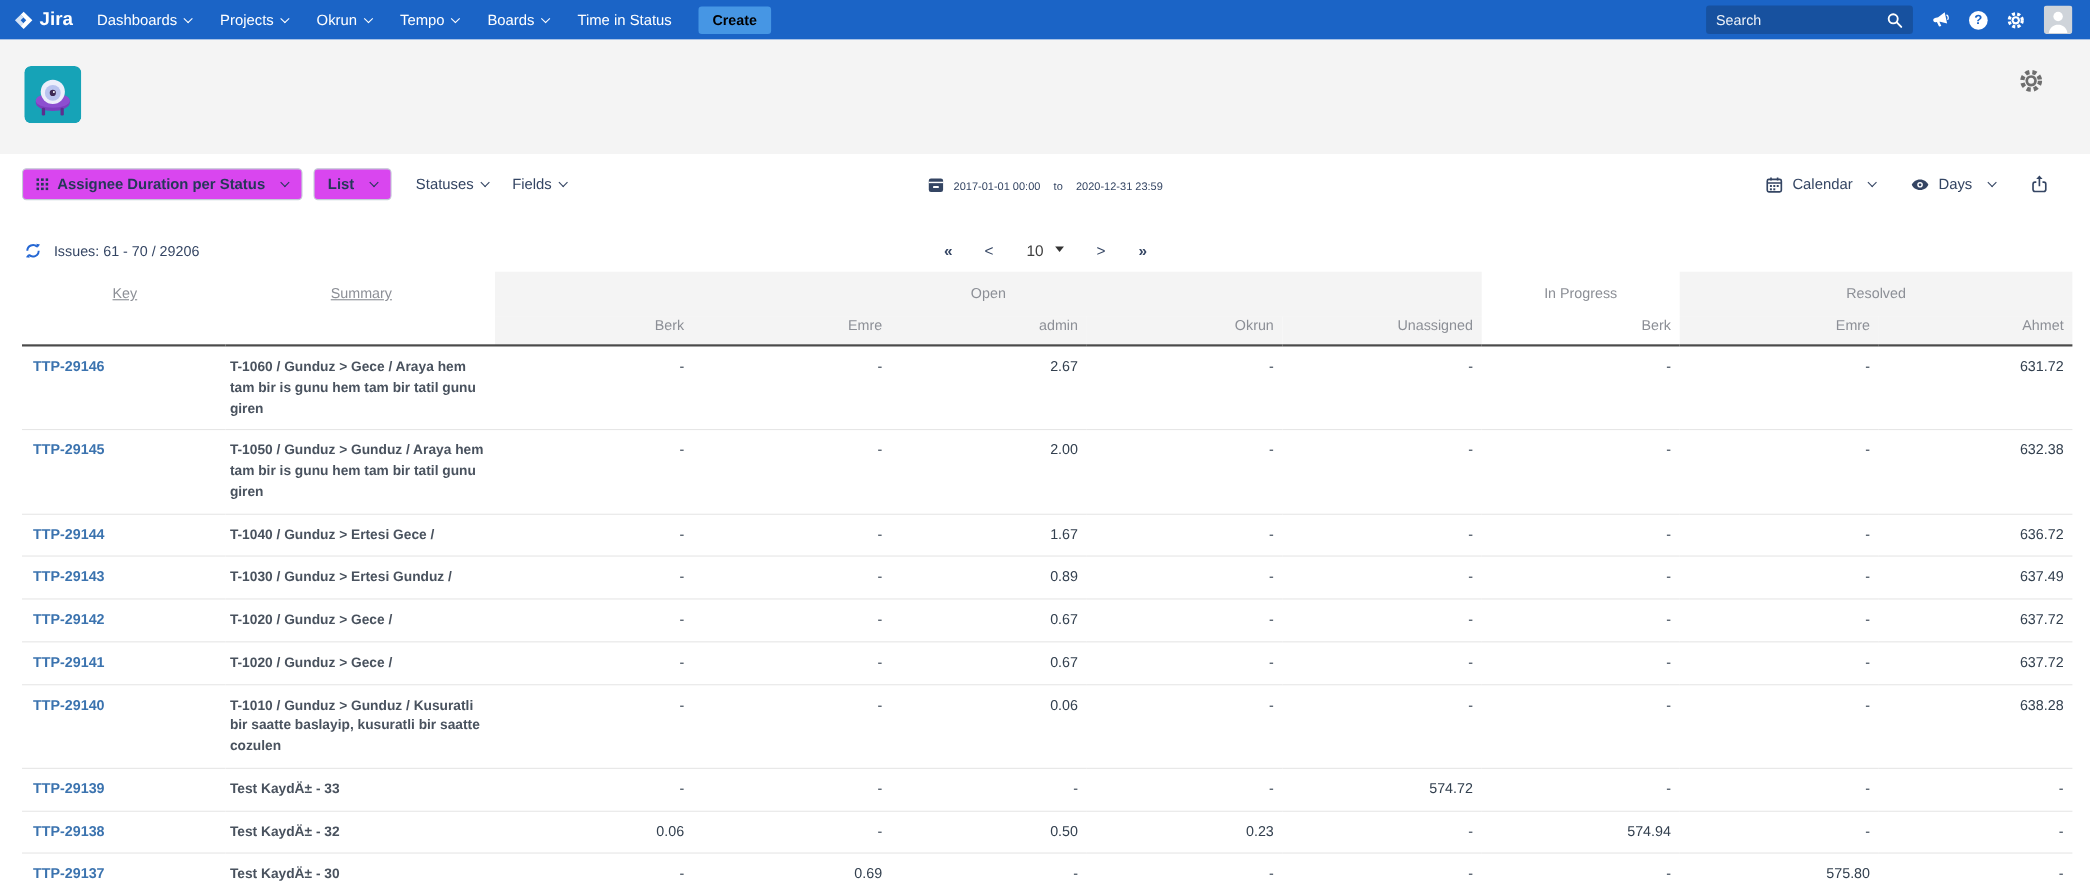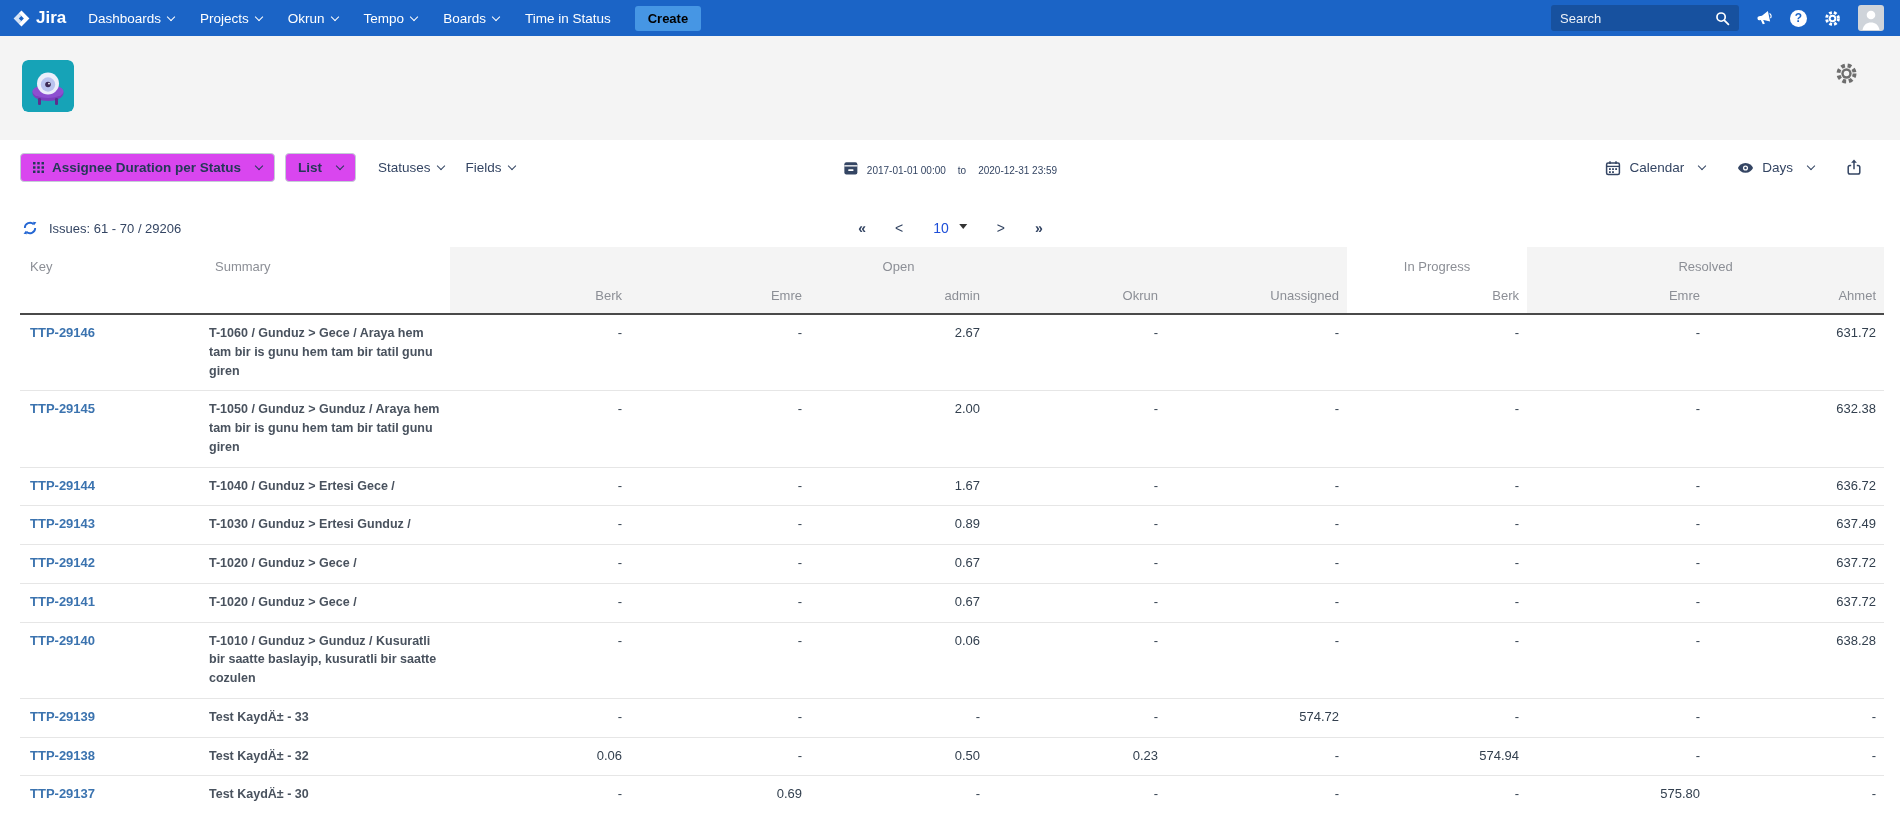--- a/index.html
+++ b/index.html
@@ -39,28 +39,28 @@
   .tb-right{margin-left:auto;display:flex;align-items:center;gap:32px;font-size:13.5px;color:var(--text-navy,#344563);}
   .tb-right .item{display:flex;align-items:center;gap:8px;cursor:pointer;}
 
   
   .issues-bar{position:relative;height:34px;margin-top:16px;display:flex;align-items:center;padding-left:22px;}
   .refresh{display:flex;align-items:center;color:var(--accent-refresh,#2567d3);cursor:pointer;}
   .issues-label{margin-left:11px;font-size:13px;color:var(--text-navy,#344563);}
   .pager{position:absolute;left:50%;transform:translateX(-50%);display:flex;align-items:center;gap:30px;font-size:14px;color:var(--text-navy,#344563);}
   .pg-btn{cursor:pointer;}
   .pg-ends{font-weight:bold;letter-spacing:-1px;}
-  .pg-size{display:flex;align-items:center;gap:10px;cursor:pointer;color:#1d4ed8;}
+  .pg-size{display:flex;align-items:center;gap:10px;cursor:pointer;color:#404040;}
   .tri{width:0;height:0;border-left:4px solid transparent;border-right:4px solid transparent;border-top:5px solid #333;display:inline-block;margin-bottom:3px;}
 
   
   table.report{border-collapse:collapse;table-layout:fixed;width:1864px;margin:2px 0 0 20px;}
   thead th{font-weight:normal;color:var(--muted-gray,#8c8f96);font-size:13px;}
   th.shaded{background:var(--shade-gray,#f4f4f4);}
-  th.th-left{text-align:left;vertical-align:top;padding:12px 8px 0 10px;border-bottom:2px solid #4a4a4a;}
+  th.th-left{text-align:center;vertical-align:top;padding:12px 8px 0 10px;border-bottom:2px solid #4a4a4a;text-decoration:underline;}
   th.th-group{text-align:center;padding:12px 0 14px;}
   tr.subhead th{text-align:right;padding:0 8px 10px 0;border-bottom:2px solid #4a4a4a;}
   tbody td{border-bottom:1px solid #e6e6e6;vertical-align:top;padding:10px 8px;font-size:13px;color:#33404f;}
   td.key{padding-left:10px;}
   td.key a{color:var(--link-blue,#3b73af);font-weight:bold;text-decoration:none;cursor:pointer;}
   td.summary{padding-left:4px;font-size:12.5px;color:#49525e;line-height:1.5;padding-top:9px;font-weight:bold;}
   td.val{text-align:right;}
 
   
   .bottom-area{position:relative;margin-top:8px;height:36px;display:flex;align-items:center;padding-left:22px;}

